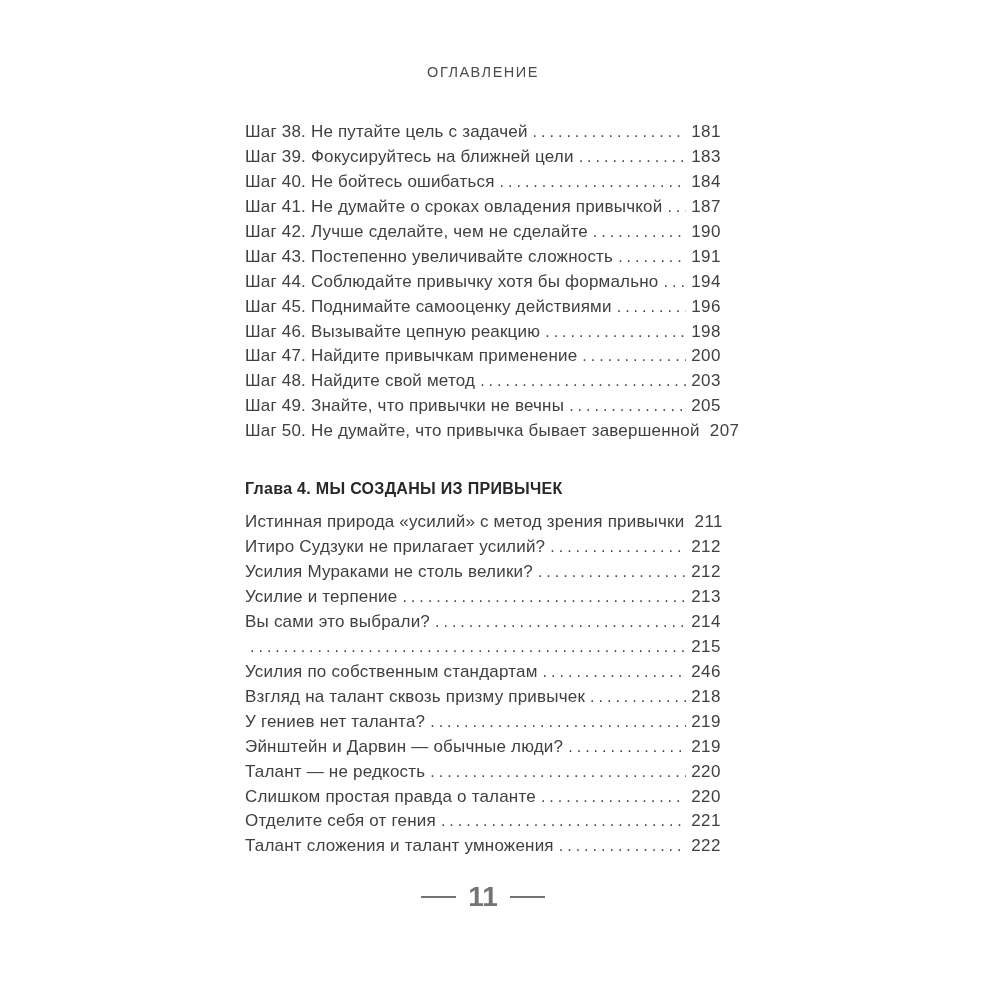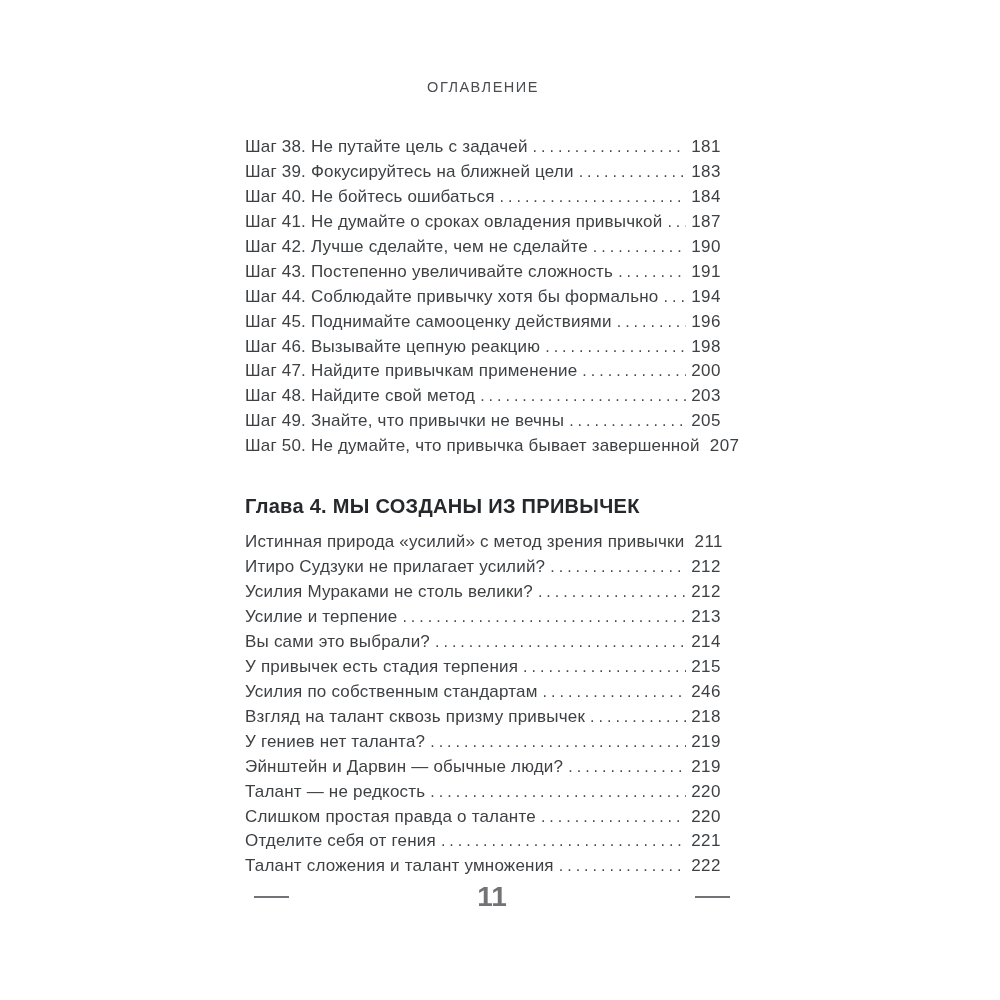--- a/index.html
+++ b/index.html
@@ -12,21 +12,21 @@
     width:1000px;height:1000px;
     background:#ffffff;
     font-family:"Liberation Sans","DejaVu Sans",sans-serif;
     color:var(--text);
     position:relative;
     overflow:hidden;
   }
   .content{
     position:absolute;
     left:245px;
-    top:15px;
+    top:0;
     width:476px;
   }
   .running-head{
     padding-top:64px;
     text-align:center;
     font-size:14.5px;
     letter-spacing:1.5px;
     color:#4a4c4f;
   }
   .toc-list{
@@ -54,33 +54,33 @@
     color:#45474a;
     font-size:16px;
   }
   .toc-page{
     flex:0 0 auto;
     padding-left:5px;
     letter-spacing:0.5px;
   }
   .chapter{
     margin:36px 0 0 0;
-    font-size:20px;
+    font-size:16px;
     font-weight:bold;
     color:var(--heading);
     letter-spacing:0.3px;
   }
   .footer{
     position:absolute;
-    left:254px;
+    left:245px;
     width:476px;
     top:884px;
     display:flex;
     align-items:center;
-    justify-content:space-between;
+    justify-content:center;
     gap:12px;
   }
   .rule{
     width:35px;
     height:2px;
     background:var(--muted);
   }
   .pagenum{
     font-size:28px;
     font-weight:bold;
@@ -184,21 +184,20 @@
         <span class="toc-title">Усилие и терпение</span>
         <span class="leader">........................................................................................................................</span>
         <span class="toc-page">213</span>
       </div>
       <div class="toc-row">
         <span class="toc-title">Вы сами это выбрали?</span>
         <span class="leader">........................................................................................................................</span>
         <span class="toc-page">214</span>
       </div>
       <div class="toc-row">
-        <span class="toc-title">У привычек есть стадия терпения</span>
         <span class="leader">........................................................................................................................</span>
         <span class="toc-page">215</span>
       </div>
       <div class="toc-row">
         <span class="toc-title">Усилия по собственным стандартам</span>
         <span class="leader">........................................................................................................................</span>
         <span class="toc-page">246</span>
       </div>
       <div class="toc-row">
         <span class="toc-title">Взгляд на талант сквозь призму привычек</span>

